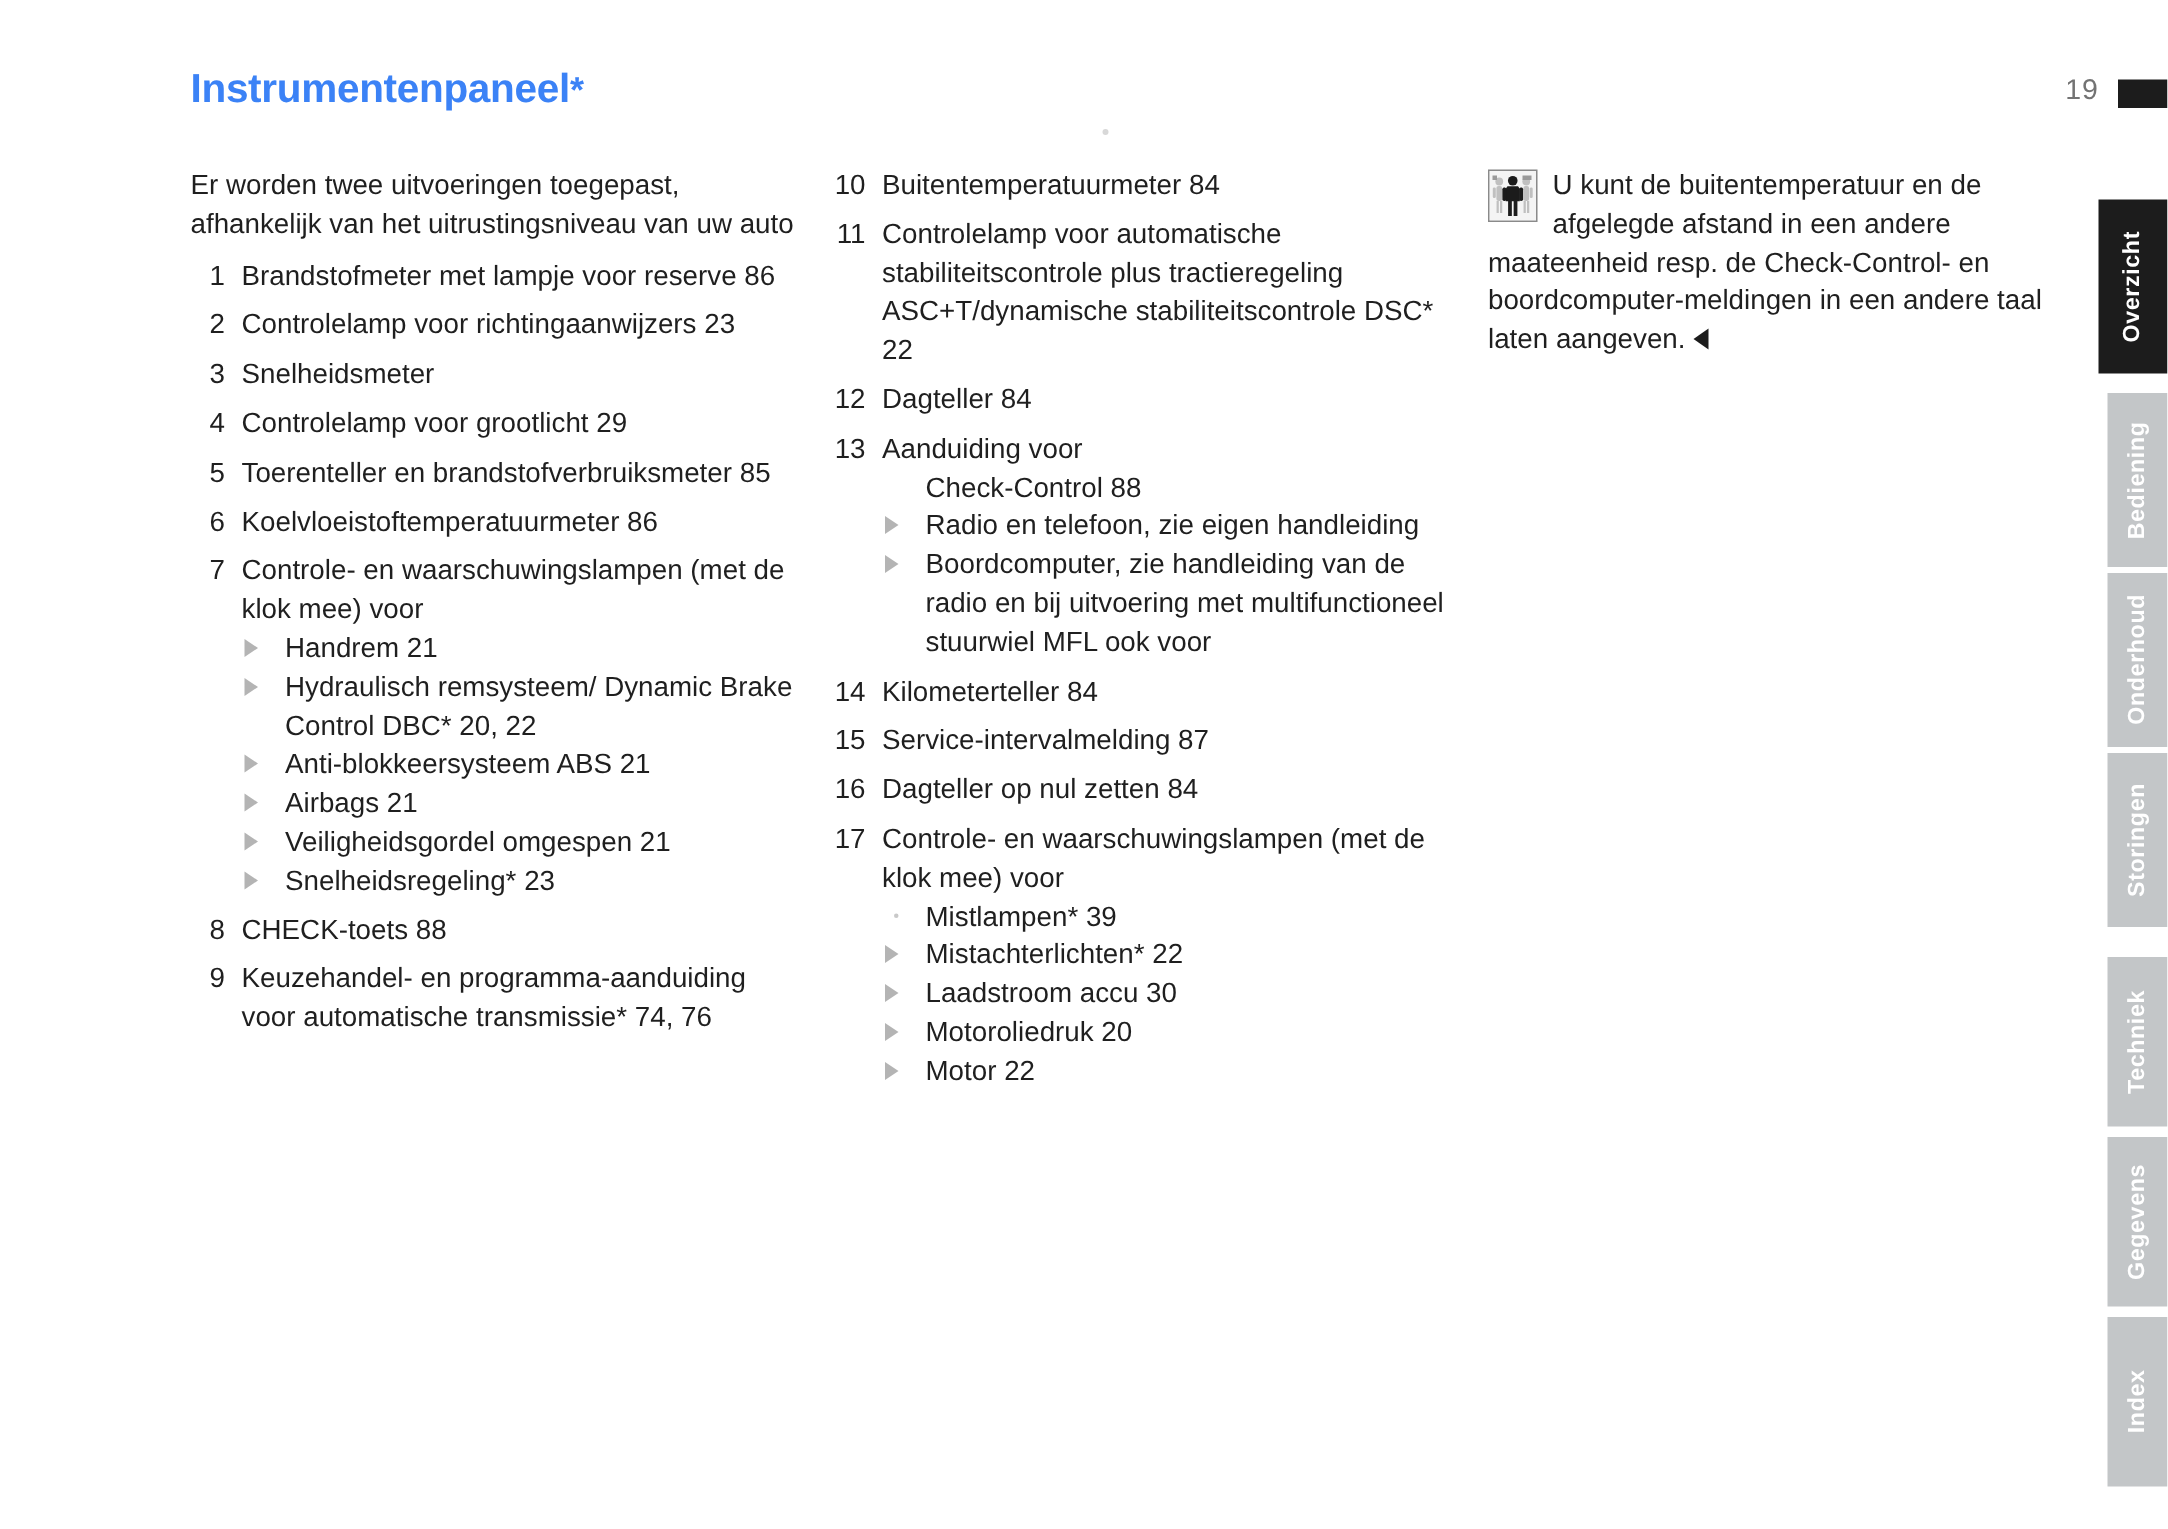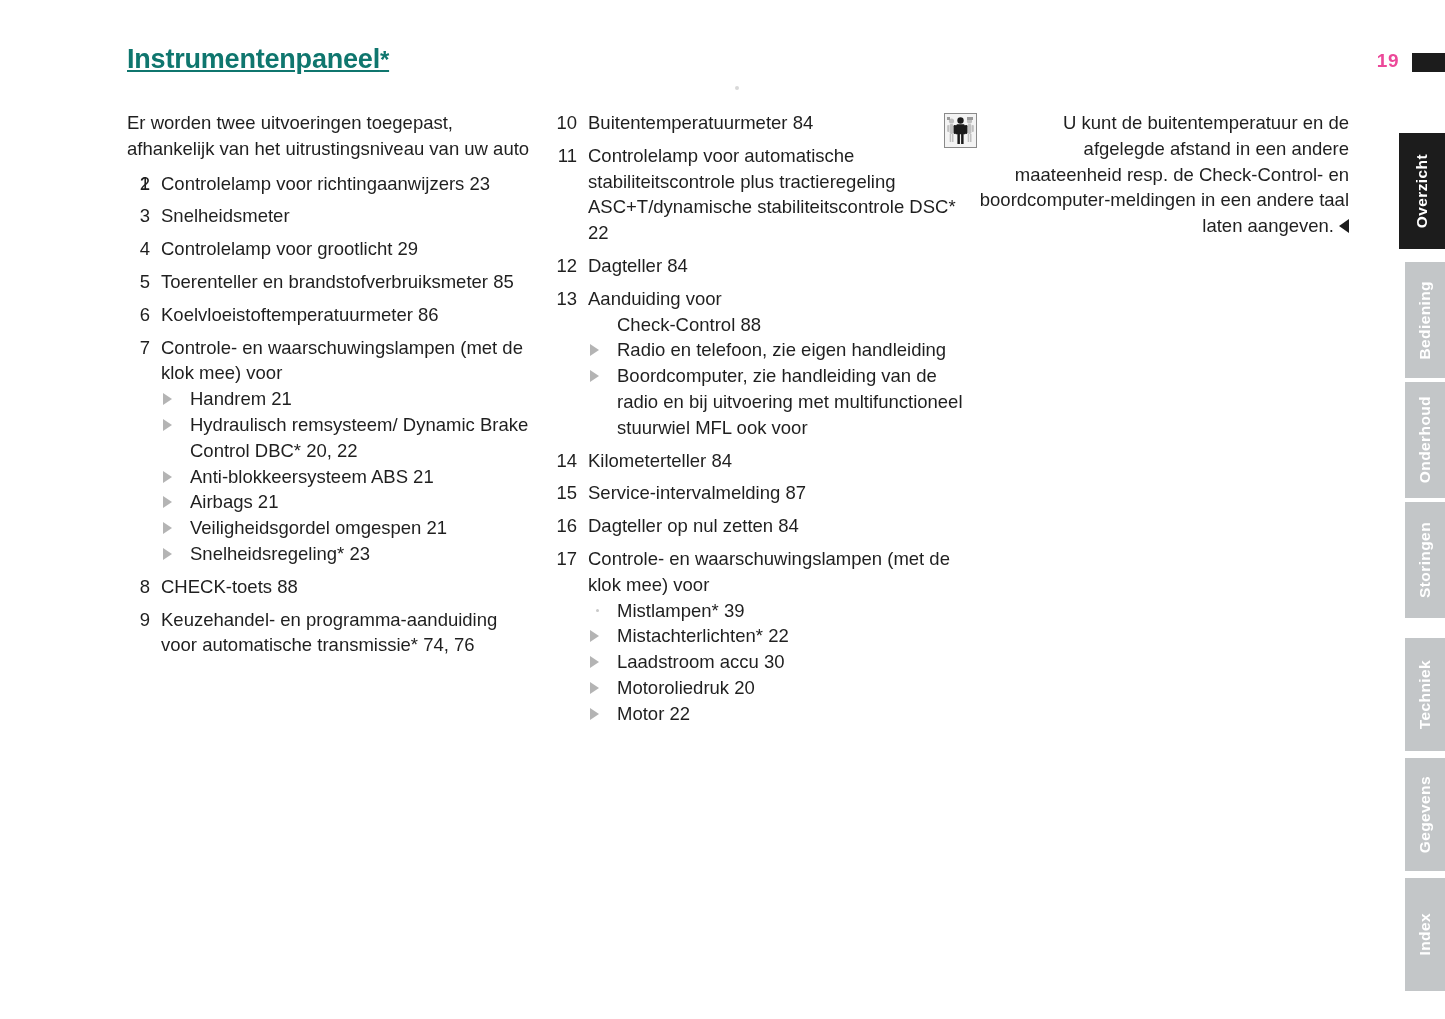--- a/index.html
+++ b/index.html
@@ -9,38 +9,38 @@
     font-family: "Liberation Sans", sans-serif;
     color: #1c1c1c;
     overflow: hidden;
   }
   .page { position: relative; width: 1445px; height: 1019px; background: #fff; }
 
   
   .page-title {
     position: absolute; left: 127px; top: 44px;
     font-size: 27px; font-weight: bold; letter-spacing: -0.2px;
-    color: #0f766e; white-space: nowrap; text-decoration: underline;
+    color: #3b82f6; white-space: nowrap;
   }
   .page-title .star { font-weight: bold; font-size: 24px; }
 
   .folio {
     position: absolute; right: 46px; top: 50px;
-    font-size: 19px; color: #ec4899; letter-spacing: 0.5px; font-weight: bold;
+    font-size: 19px; color: #737373; letter-spacing: 0.5px;
   }
   .folio-mark {
     position: absolute; right: 0px; top: 53px;
     width: 33px; height: 19px; background: #1c1c1c;
   }
 
   
   .col { position: absolute; top: 110px; font-size: 18.5px; line-height: 25.8px; color: #1f1f1f; }
   .col1 { left: 127px; width: 405px; }
   .col2 { left: 545px; width: 420px; }
-  .col3 { left: 944px; width: 405px; text-align: right; }
+  .col3 { left: 992px; width: 405px; }
 
   .intro { margin-bottom: 9px; }
   .intro p { text-indent: 0; }
 
   ul.numlist { list-style: none; }
   ul.numlist > li { position: relative; padding-left: 34px; margin-top: 7px; }
   ul.numlist > li:first-child { margin-top: 0; }
   .num { position: absolute; left: 0; top: 0; width: 23px; text-align: right; }
   .col2 ul.numlist > li { padding-left: 43px; }
   .col2 .num { width: 32px; }
@@ -115,20 +115,21 @@
   <div class="artifact"></div>
 
   <div class="col col1">
     <div class="intro">
       <p>Er worden twee uitvoeringen toegepast, afhankelijk van het uitrustingsniveau van uw auto</p>
     </div>
     <ul class="numlist">
 
       <li>
         <span class="num">1</span>
+        <span>Brandstofmeter met lampje voor reserve  86</span>
       </li>
 
       <li>
         <span class="num">2</span>
         <span>Controlelamp voor richtingaanwijzers  23</span>
       </li>
 
       <li>
         <span class="num">3</span>
         <span>Snelheidsmeter</span>

